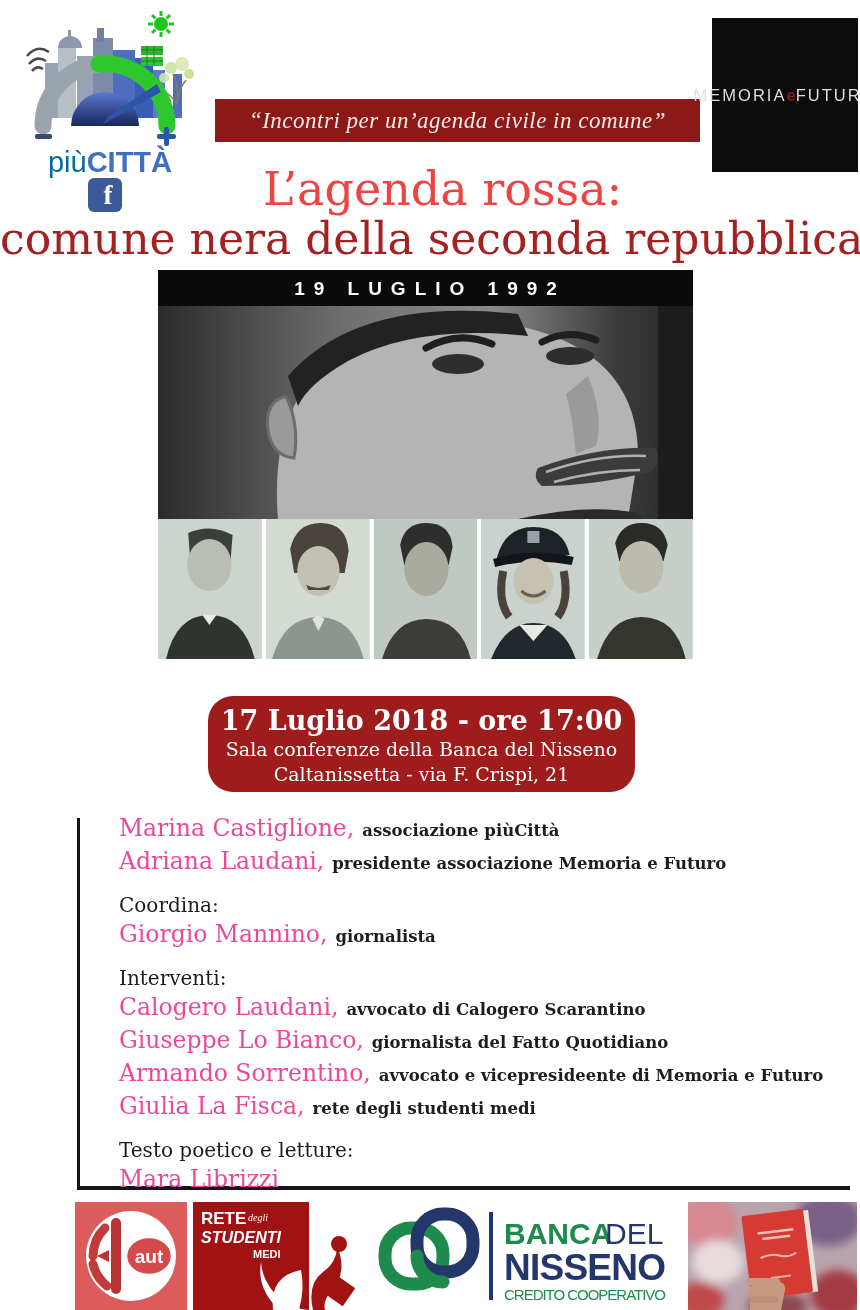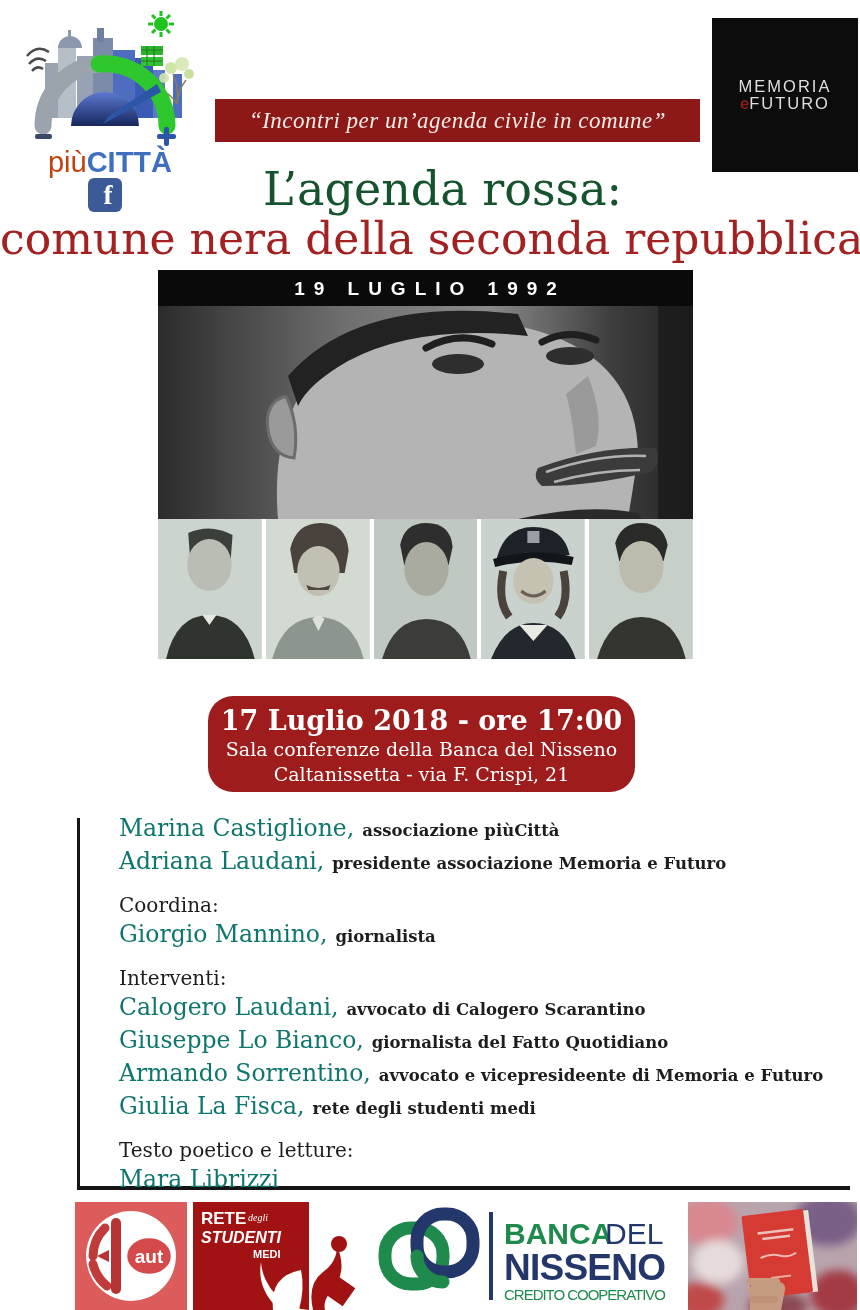--- a/index.html
+++ b/index.html
@@ -4,39 +4,39 @@
 <style>
   html,body{margin:0;padding:0;background:#ffffff;}
   .page{position:relative;width:860px;height:1310px;background:#ffffff;overflow:hidden;
         font-family:"DejaVu Serif",serif;}
 
   
   .logo-block{position:absolute;left:25px;top:8px;width:170px;height:200px;}
   .logo-art{position:absolute;left:0;top:0;}
   .brand-text{position:absolute;left:0;top:138px;width:170px;text-align:center;
       font-family:"Liberation Sans",sans-serif;font-size:29px;letter-spacing:0;}
-  .brand-piu{color:#c2410c;font-weight:400;}
+  .brand-piu{color:#0369a1;font-weight:400;}
   .brand-citta{color:#3E6FC0;font-weight:700;}
   .fb-icon{position:absolute;left:63px;top:170px;width:34px;height:34px;border-radius:6px;
       background:#3D5A98;color:#fff;font-family:"Liberation Serif",serif;font-weight:700;
       font-size:27px;line-height:34px;text-align:center;text-indent:6px;}
 
   .banner{position:absolute;left:215px;top:99px;width:485px;height:43px;background:#8C1818;
       color:#F3EDE6;font-family:"Liberation Serif",serif;font-style:italic;font-size:23px;
       line-height:43px;text-align:center;letter-spacing:.5px;}
 
   .memoria-box{position:absolute;left:712px;top:18px;width:146px;height:154px;background:#0C0C0C;
-      display:flex;flex-direction:column;justify-content:center;align-items:center;
+      display:flex;flex-direction:row;justify-content:center;align-items:center;
       font-family:"Liberation Sans",sans-serif;color:#DFDFDF;}
   .memoria-line{font-size:16.5px;font-weight:300;letter-spacing:2px;line-height:17px;}
   .memoria-e{color:#8A1B1B;font-weight:700;letter-spacing:0;}
 
   
   .title-1{position:absolute;left:160px;top:163px;width:565px;text-align:center;
-      color:#14532d;font-size:46px;line-height:52px;white-space:nowrap;}
+      color:#ef4444;font-size:46px;line-height:52px;white-space:nowrap;}
   .title-2{position:absolute;left:0;top:214px;width:860px;text-align:center;
       color:#A32121;font-size:44px;line-height:50px;white-space:nowrap;}
 
   
   .montage{position:absolute;left:158px;top:270px;width:535px;height:389px;background:#fef9c3;}
   .caption-bar{height:36px;background:#0a0a0a;color:#fff;font-family:"Liberation Sans",sans-serif;
       font-weight:700;font-size:19px;line-height:37px;text-align:center;letter-spacing:9px;text-indent:9px;}
   .main-photo{width:535px;height:213px;display:block;}
   .portraits{height:140px;background:#fff;display:flex;gap:4px;}
   .portrait{flex:1 1 0;display:block;height:140px;}
@@ -48,21 +48,21 @@
   .event-line2{font-size:19px;line-height:25px;}
   .event-line3{font-size:19px;line-height:25px;}
 
   
   .vbar{position:absolute;left:77px;top:818px;width:3px;height:368px;background:#151515;}
   .hbar{position:absolute;left:77px;top:1186px;width:773px;height:4px;background:#151515;}
   .program{position:absolute;left:119px;top:813px;width:710px;color:#1d1d1d;}
   .prog-section{margin-bottom:13px;}
   .prog-heading{font-size:20px;line-height:27px;}
   .entry-line{line-height:31px;white-space:nowrap;}
-  .entry-name{color:#0f766e;font-size:23.5px;}
+  .entry-name{color:#ec4899;font-size:23.5px;}
   .entry-role{font-size:16.5px;margin-left:8px;font-weight:bold;}
 
   
   .footer-logo{position:absolute;display:block;}
   .aut-logo{left:75px;top:1202px;}
   .rete-logo{left:193px;top:1202px;}
   .banca-logo{left:373px;top:1200px;}
   .book-photo{left:688px;top:1202px;}
 </style>
 </head>

